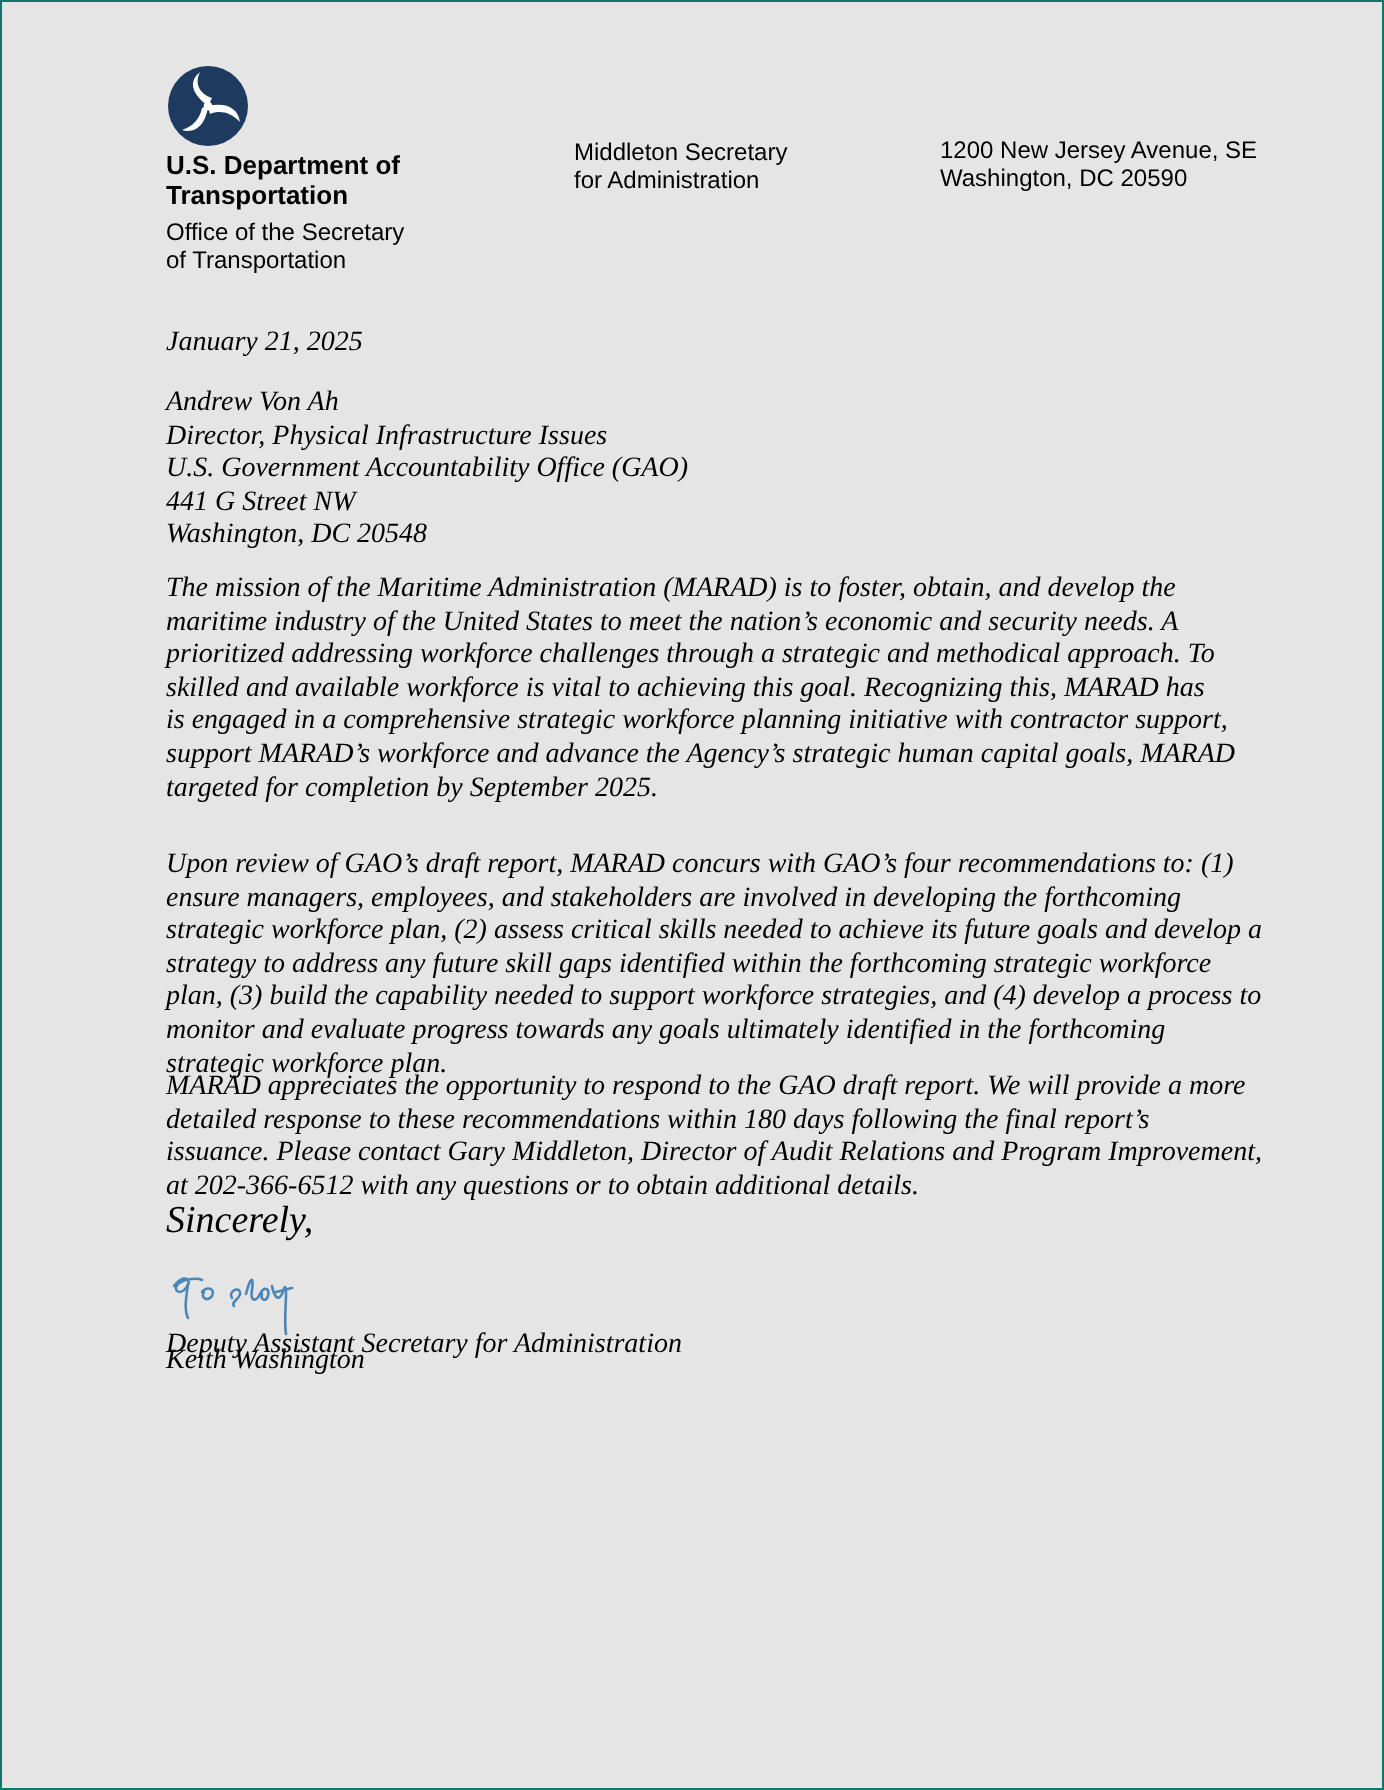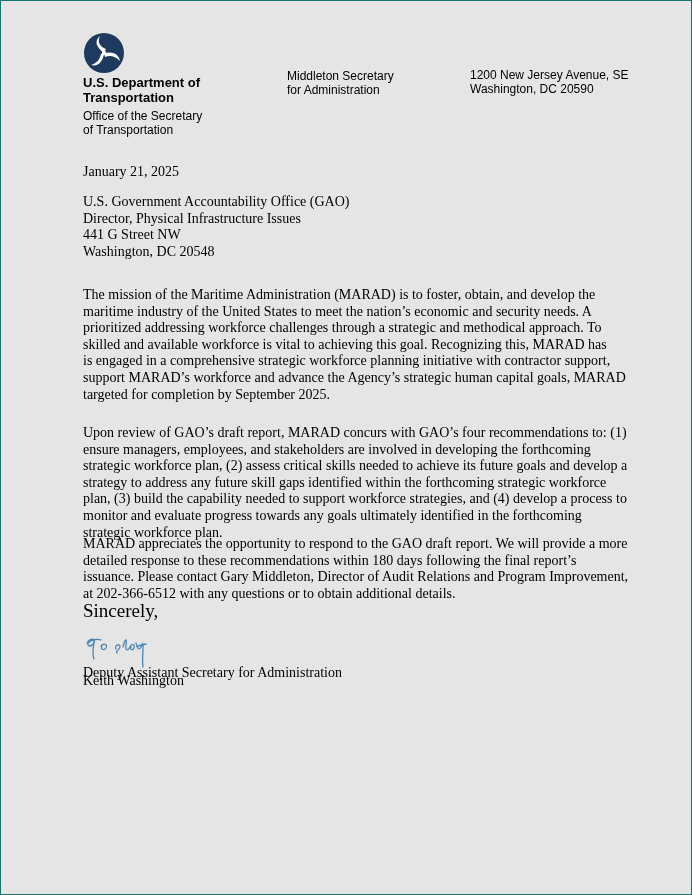--- a/index.html
+++ b/index.html
@@ -5,21 +5,21 @@
     html, body { margin: 0; padding: 0; background: #ffffff; }
     body { width: 692px; height: 895px; overflow: hidden; }
     .page {
       position: relative;
       width: 690px; height: 893px;
       border: 1px solid #0f766e;
       background: #e5e5e5;
       color: #000;
     }
     .sans { font-family: "Liberation Sans", sans-serif; }
-    .serif { font-family: "Liberation Serif", serif; }
+    .serif { font-family: "Liberation Serif", serif; font-style: italic; }
 
     .logo { position: absolute; left: 83px; top: 32px; width: 40px; height: 40px; }
     .dept { position: absolute; left: 82px; top: 74px; font-size: 13px; font-weight: bold; line-height: 15px; }
     .office { position: absolute; left: 82px; top: 108px; font-size: 12px; line-height: 14px; }
     .asst { position: absolute; left: 286px; top: 68px; font-size: 12px; line-height: 14px; }
     .addr { position: absolute; left: 469px; top: 67px; font-size: 12px; line-height: 14px; }
 
     .line { display: block; white-space: nowrap; }
 
     .date { position: absolute; left: 82px; top: 163px; font-size: 14px; line-height: 16px; }
@@ -64,22 +64,23 @@
   </div>
 
   <div class="addr sans">
     <span class="line">1200 New Jersey Avenue, SE</span>
     <span class="line">Washington, DC 20590</span>
   </div>
 
   <div class="date serif">January 21, 2025</div>
 
   <div class="recipient serif">
+    <span class="line">Andrew Von Ah</span>
+    <span class="line">Director, Physical Infrastructure Issues</span>
     <span class="line">U.S. Government Accountability Office (GAO)</span>
-    <span class="line">Director, Physical Infrastructure Issues</span>
     <span class="line">441 G Street NW</span>
     <span class="line">Washington, DC 20548</span>
   </div>
 
   <div class="para p1 serif">
     <span class="line">The mission of the Maritime Administration (MARAD) is to foster, obtain, and develop the</span>
     <span class="line">maritime industry of the United States to meet the nation’s economic and security needs. A</span>
     <span class="line">prioritized addressing workforce challenges through a strategic and methodical approach. To</span>
     <span class="line">skilled and available workforce is vital to achieving this goal. Recognizing this, MARAD has</span>
     <span class="line">is engaged in a comprehensive strategic workforce planning initiative with contractor support,</span>

